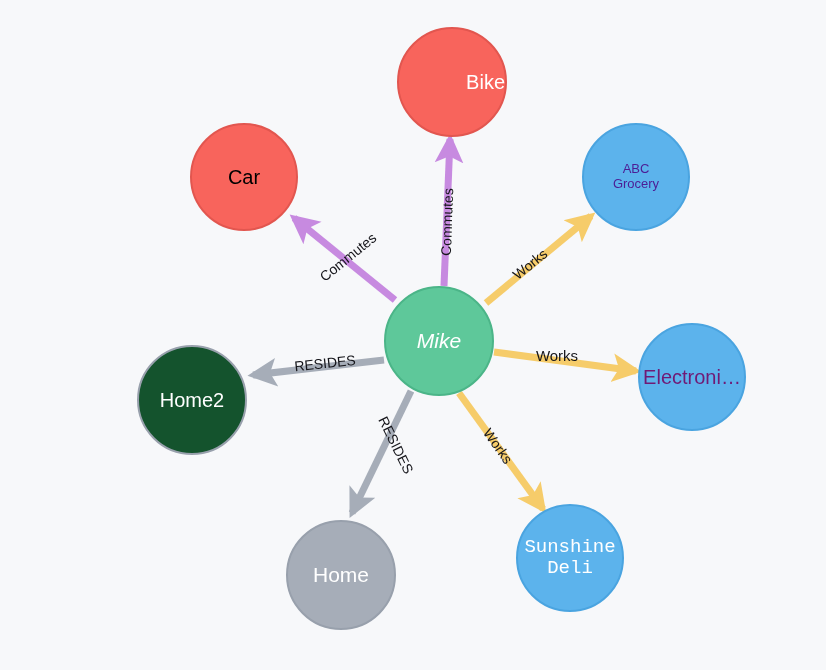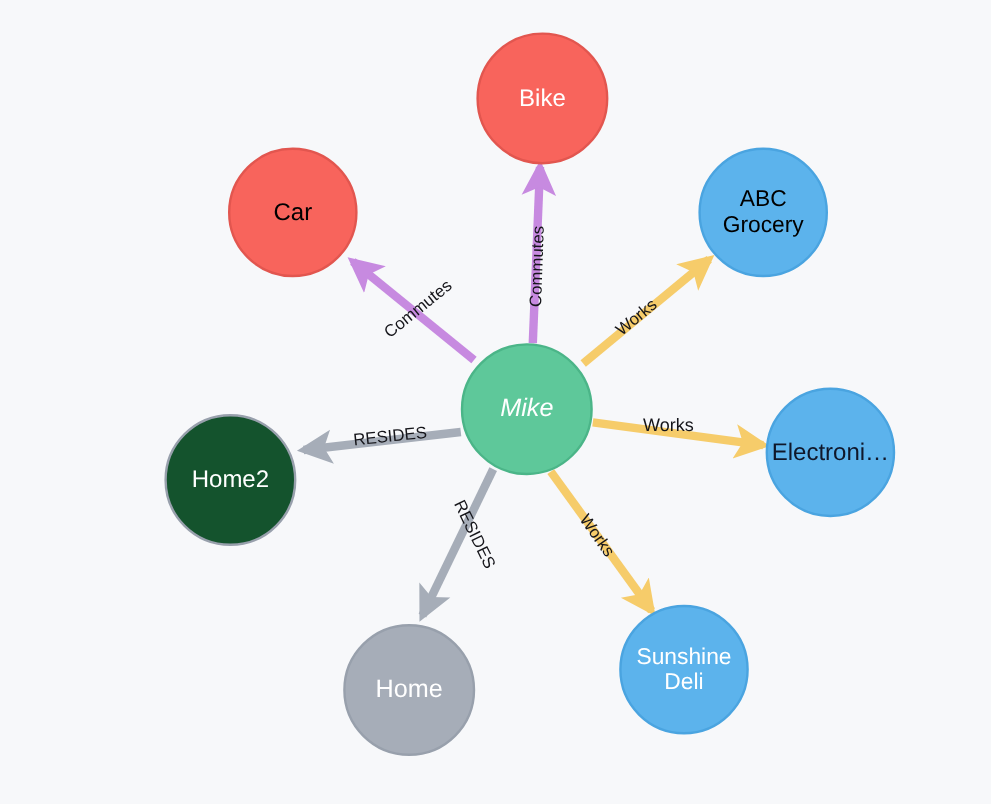--- a/index.html
+++ b/index.html
@@ -85,34 +85,34 @@
       </g>
       <g>
         <line x1="411" y1="391" x2="352" y2="513" stroke="#a6adb8" stroke-width="7" stroke-linecap="butt" marker-end="url(#arrow-5)"></line>
       </g>
     </svg>
 
   <div id="node-layer">
       <div class="node" style="left: 384px; top: 286px; width: 110px; height: 110px; background: rgb(94, 200, 154); border: 2px solid rgb(75, 181, 136); font-size: 21px; color: rgb(255, 255, 255); font-style: italic;">
         <span class="node-label">Mike</span>
       </div>
-      <div class="node" style="left: 397px; top: 27px; width: 110px; height: 110px; background: rgb(248, 100, 92); border: 2px solid rgb(226, 86, 79); font-size: 20px; color: rgb(255, 255, 255);">
+      <div class="node" style="left: 397px; top: 27px; width: 110px; height: 110px; background: rgb(248, 100, 92); border: 2px solid rgb(226, 86, 79); font-size: 20px; color: rgb(255, 255, 255); justify-content: flex-end;">
         <span class="node-label">Bike</span>
       </div>
       <div class="node" style="left: 190px; top: 123px; width: 108px; height: 108px; background: rgb(248, 100, 92); border: 2px solid rgb(226, 86, 79); font-size: 20px; color: #000000;">
         <span class="node-label">Car</span>
       </div>
-      <div class="node" style="left: 582px; top: 123px; width: 108px; height: 108px; background: rgb(92, 179, 236); border: 2px solid rgb(74, 164, 224); font-size: 19px; color: #000000;">
+      <div class="node" style="left: 582px; top: 123px; width: 108px; height: 108px; background: rgb(92, 179, 236); border: 2px solid rgb(74, 164, 224); font-size: 13px; color: #4c1d95;">
         <span class="node-label">ABC
 Grocery</span>
       </div>
-      <div class="node" style="left: 638px; top: 323px; width: 108px; height: 108px; background: rgb(92, 179, 236); border: 2px solid rgb(74, 164, 224); font-size: 20px; color: #0f172a;">
+      <div class="node" style="left: 638px; top: 323px; width: 108px; height: 108px; background: rgb(92, 179, 236); border: 2px solid rgb(74, 164, 224); font-size: 20px; color: #701a75;">
         <span class="node-label">Electroni…</span>
       </div>
-      <div class="node" style="left: 516px; top: 504px; width: 108px; height: 108px; background: rgb(92, 179, 236); border: 2px solid rgb(74, 164, 224); font-size: 19px; color: rgb(255, 255, 255);">
+      <div class="node" style="left: 516px; top: 504px; width: 108px; height: 108px; background: rgb(92, 179, 236); border: 2px solid rgb(74, 164, 224); font-size: 19px; color: rgb(255, 255, 255); font-family: Liberation Mono, monospace;">
         <span class="node-label">Sunshine
 Deli</span>
       </div>
       <div class="node" style="left: 137px; top: 345px; width: 110px; height: 110px; background: #14532d; border: 2px solid rgb(152, 160, 172); font-size: 20px; color: rgb(255, 255, 255);">
         <span class="node-label">Home2</span>
       </div>
       <div class="node" style="left: 286px; top: 520px; width: 110px; height: 110px; background: rgb(166, 173, 184); border: 2px solid rgb(152, 160, 172); font-size: 21px; color: rgb(255, 255, 255); text-align: center;">
         <span class="node-label">Home</span>
       </div>
     </div>

